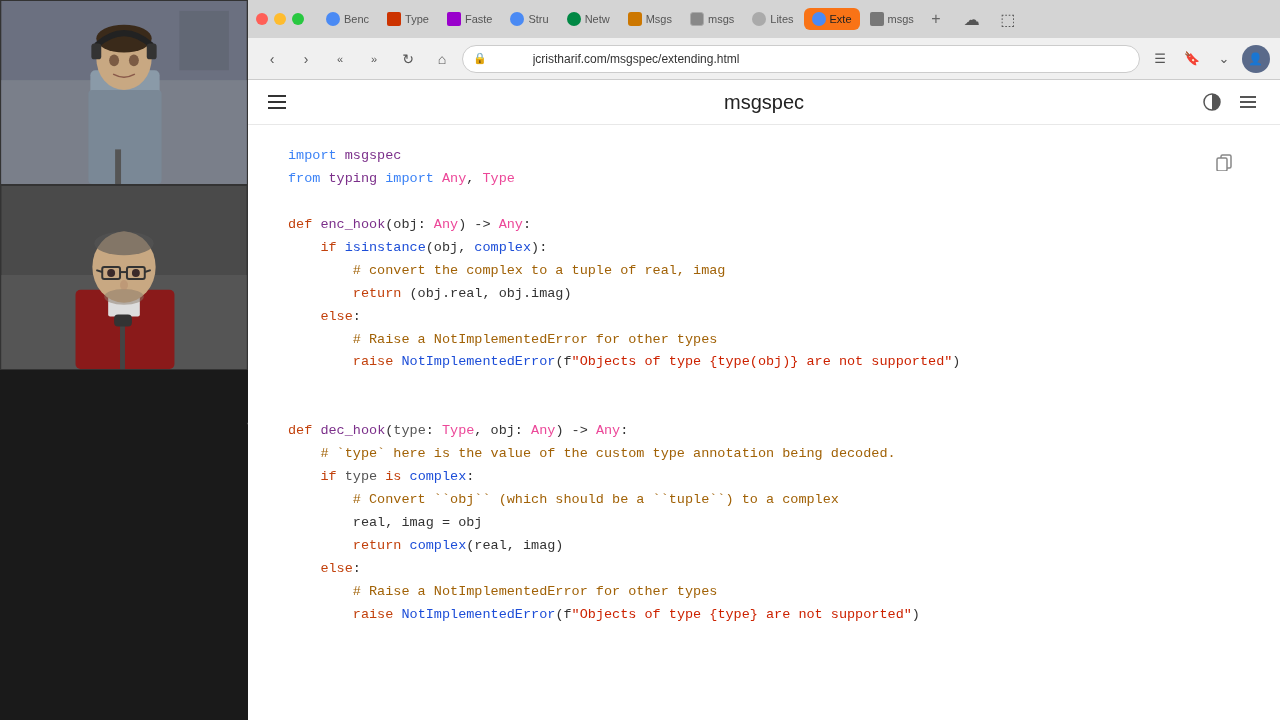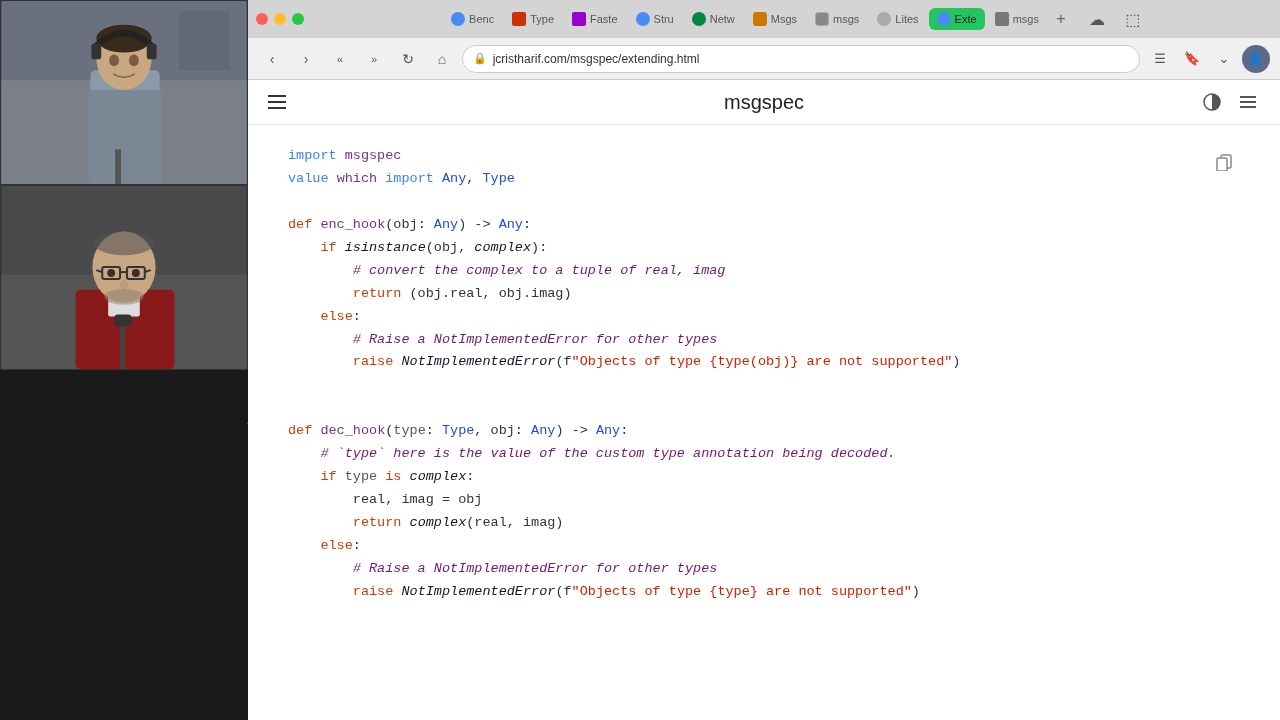--- a/index.html
+++ b/index.html
@@ -60,40 +60,39 @@
     .tl-red { background: #ff5f57; }
     .tl-yellow { background: #febc2e; }
     .tl-green { background: #28c840; }
 
     .tab-bar {
       display: flex;
       align-items: center;
       gap: 2px;
       flex: 1;
       overflow: hidden;
-      justify-content: center;
     }
 
     .tab {
       display: flex;
       align-items: center;
       gap: 4px;
       padding: 4px 8px;
       border-radius: 6px 6px 0 0;
       font-size: 11px;
       color: #555;
       cursor: pointer;
       white-space: nowrap;
       background: transparent;
       max-width: 100px;
       overflow: hidden;
     }
 
     .tab.active {
-      background: #22c55e;
+      background: #f97316;
       color: #222;
       border-radius: 6px;
     }
 
     .tab-favicon {
       width: 14px;
       height: 14px;
       border-radius: 2px;
       flex-shrink: 0;
       display: inline-block;
@@ -156,20 +155,21 @@
     .address-lock {
       color: #888;
       font-size: 11px;
     }
 
     .address-text {
       flex: 1;
       overflow: hidden;
       text-overflow: ellipsis;
       white-space: nowrap;
+      margin-left: 40px;
     }
 
     .nav-actions {
       display: flex;
       gap: 4px;
     }
 
     
     .page-content {
       flex: 1;
@@ -258,23 +258,23 @@
       font-size: 13.5px;
       line-height: 1.7;
       color: #333;
       white-space: pre;
     }
 
     
     .kw { color: #c2410c; font-weight: normal; } 
     .kw-blue { color: #3b82f6; font-weight: normal; } 
     .fn { color: #7b2f8a; } 
-    .builtin { color: #0f172a; font-style: italic; } 
-    .type { color: #1d4ed8; } 
-    .comment { color: #701a75; font-style: italic; }
+    .builtin { color: #1d4ed8; } 
+    .type { color: #ec4899; } 
+    .comment { color: #a16207; }
     .string { color: #cc2200; }
     .param { color: #555; }
 
     
     .page-content::-webkit-scrollbar { width: 6px; }
     .page-content::-webkit-scrollbar-track { background: #f5f5f5; }
     .page-content::-webkit-scrollbar-thumb { background: #ccc; border-radius: 3px; }
 
     
     .person-svg {
@@ -459,34 +459,35 @@
 
     <div class="code-container">
       <div class="copy-btn">
         <svg width="20" height="20" viewBox="0 0 20 20" fill="none" xmlns="http://www.w3.org/2000/svg">
           <rect x="7" y="4" width="10" height="13" rx="1.5" stroke="#888" stroke-width="1.5" fill="none"></rect>
           <rect x="3" y="7" width="10" height="13" rx="1.5" stroke="#888" stroke-width="1.5" fill="#fff"></rect>
         </svg>
       </div>
 
       <pre><span class="kw-blue">import</span> <span class="fn">msgspec</span>
-<span class="kw-blue">value</span> <span class="fn">which</span> <span class="kw-blue">import</span> <span class="type">Any</span>, <span class="type">Type</span>
+<span class="kw-blue">from</span> <span class="fn">typing</span> <span class="kw-blue">import</span> <span class="type">Any</span>, <span class="type">Type</span>
 
 <span class="kw">def</span> <span class="fn">enc_hook</span>(obj: <span class="type">Any</span>) -&gt; <span class="type">Any</span>:
     <span class="kw">if</span> <span class="builtin">isinstance</span>(obj, <span class="builtin">complex</span>):
         <span class="comment"># convert the complex to a tuple of real, imag</span>
         <span class="kw">return</span> (obj.real, obj.imag)
     <span class="kw">else</span>:
         <span class="comment"># Raise a NotImplementedError for other types</span>
         <span class="kw">raise</span> <span class="builtin">NotImplementedError</span>(f<span class="string">"Objects of type {type(obj)} are not supported"</span>)
 
 
 <span class="kw">def</span> <span class="fn">dec_hook</span>(<span class="param">type</span>: <span class="type">Type</span>, obj: <span class="type">Any</span>) -&gt; <span class="type">Any</span>:
     <span class="comment"># `type` here is the value of the custom type annotation being decoded.</span>
     <span class="kw">if</span> <span class="param">type</span> <span class="kw">is</span> <span class="builtin">complex</span>:
+        <span class="comment"># Convert ``obj`` (which should be a ``tuple``) to a complex</span>
         real, imag = obj
         <span class="kw">return</span> <span class="builtin">complex</span>(real, imag)
     <span class="kw">else</span>:
         <span class="comment"># Raise a NotImplementedError for other types</span>
         <span class="kw">raise</span> <span class="builtin">NotImplementedError</span>(f<span class="string">"Objects of type {type} are not supported"</span>)</pre>
     </div>
   </div>
 </div>
 
 </body></html>

